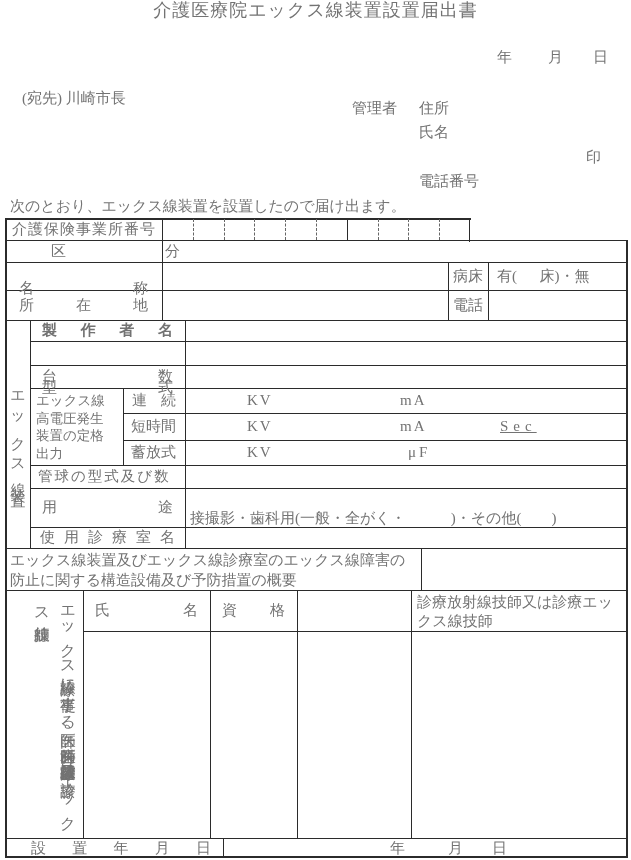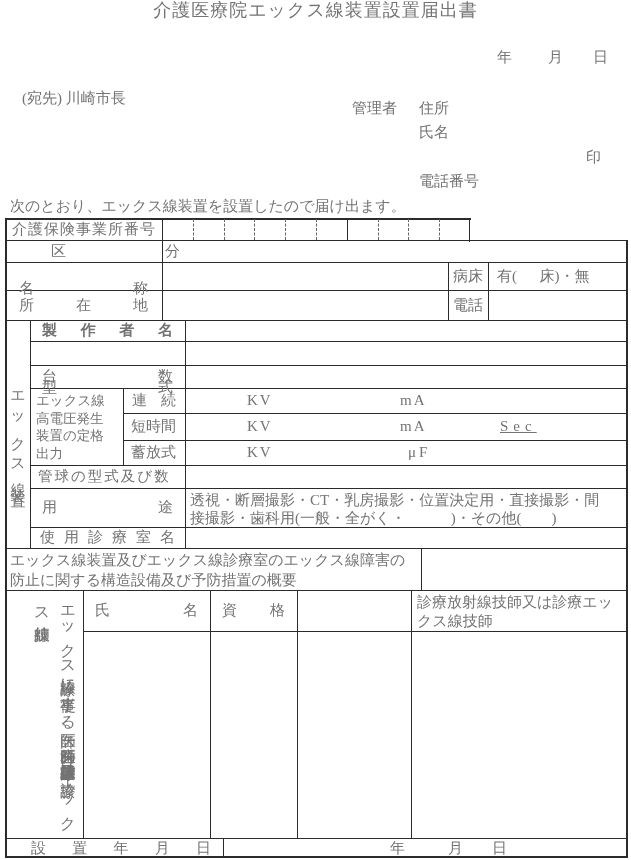--- a/index.html
+++ b/index.html
@@ -114,21 +114,20 @@
   <div class="t ls2" style="left:400px;top:388px;line-height:25px;">mA</div>
   <div class="t ls2" style="left:247px;top:413px;line-height:27px;">KV</div>
   <div class="t ls2" style="left:400px;top:413px;line-height:27px;">mA</div>
   <div class="t" style="left:500px;top:413px;line-height:27px;letter-spacing:5px;text-decoration:underline;">Sec</div>
   <div class="t ls2" style="left:247px;top:440px;line-height:25px;">KV</div>
   <div class="t" style="left:408px;top:440px;line-height:25px;letter-spacing:3px;">μF</div>
 
   <div class="t" style="left:38px;top:465px;line-height:23px;font-size:14.5px;letter-spacing:2px;">管球の型式及び数</div>
 
   <div class="t j" style="left:30px;top:488px;width:155px;line-height:39px;padding:0 12px;box-sizing:border-box;">用 途</div>
-  <div class="t" style="left:190px;top:491px;line-height:18px;">透視・断層撮影・CT・乳房撮影・位置決定用・直接撮影・間</div>
   <div class="t" style="left:190px;top:509px;line-height:18px;">接撮影・歯科用(一般・全がく・            )・その他(        )</div>
 
   <div class="t j" style="left:30px;top:527px;width:155px;line-height:21px;padding:0 10px;box-sizing:border-box;">使 用 診 療 室 名</div>
 
   <div class="t wrap" style="left:10px;top:551px;width:398px;line-height:19.5px;">エックス線装置及びエックス線診療室のエックス線障害の防止に関する構造設備及び予防措置の概要</div>
 
   <div class="t vert" style="left:5px;top:597px;width:76px;height:238px;font-size:15.5px;line-height:26px;">エックス線診療に従事する医師、歯科医師、診療放射線技師又は診療エックス線技師</div>
 
   <div class="t j" style="left:83px;top:590px;width:127px;line-height:41px;padding:0 12px;box-sizing:border-box;">氏 名</div>
   <div class="t j" style="left:210px;top:590px;width:87px;line-height:41px;padding:0 12px;box-sizing:border-box;">資 格</div>

